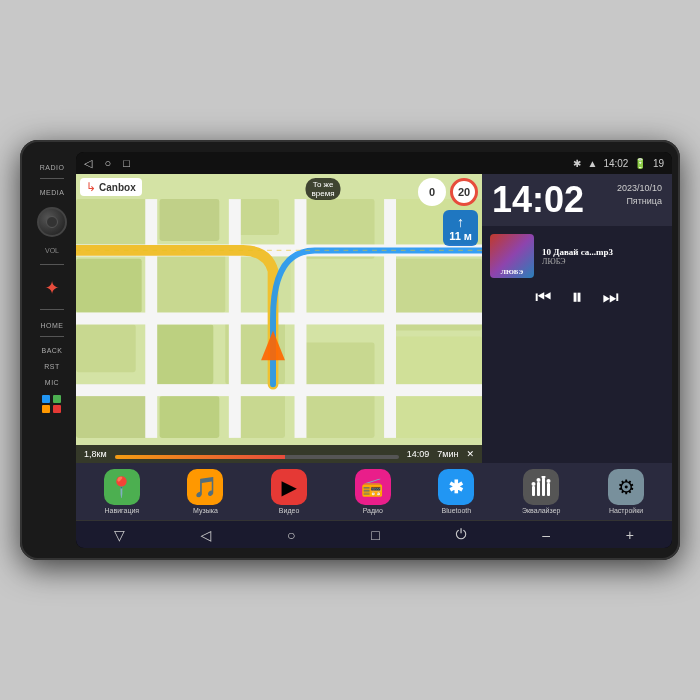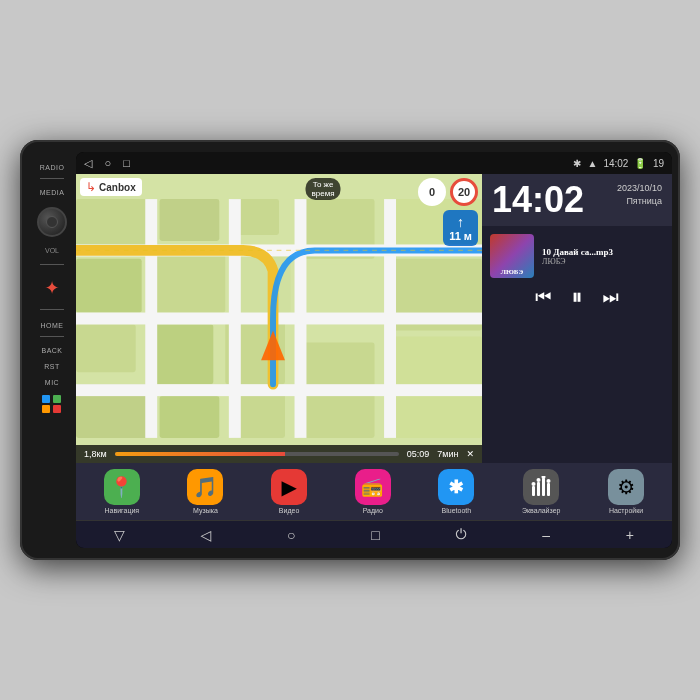--- a/index.html
+++ b/index.html
@@ -242,21 +242,21 @@
       font-size: 11px;
       font-weight: bold;
     }
 
     .map-bottom-bar {
       position: absolute;
       bottom: 0;
       left: 0; right: 0;
       background: rgba(0,0,0,0.75);
       display: flex;
-      align-items: center;
+      align-items: flex-end;
       padding: 4px 8px;
       gap: 8px;
       z-index: 10;
     }
 
     .map-bottom-bar span {
       color: white;
       font-size: 9px;
     }
 
@@ -566,21 +566,21 @@
           <div class="distance-box">
             <div class="distance-arrow">↑</div>
             <div class="distance-text">11 м</div>
           </div>
 
           <div class="map-bottom-bar">
             <span>1,8км</span>
             <div class="eta-bar">
               <div class="eta-progress"></div>
             </div>
-            <span>05:09</span>
+            <span>14:09</span>
             <span>7мин</span>
             <span class="close-btn">✕</span>
           </div>
         </div>
       </div>
 
       <div class="info-panel">
 
         <div class="clock-section">
           <div class="clock-time">14:02</div>

